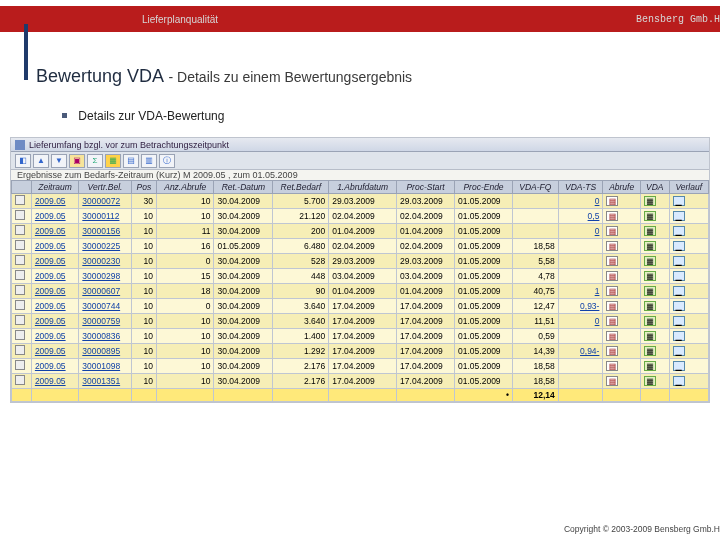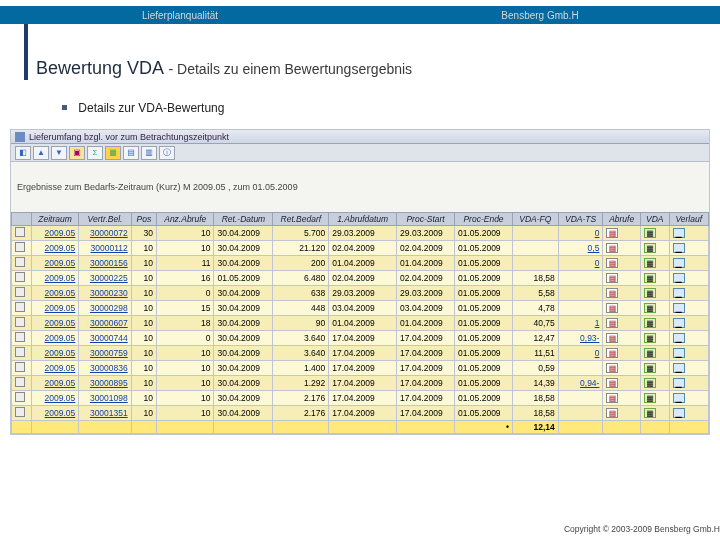--- a/index.html
+++ b/index.html
@@ -1,42 +1,42 @@
 <!DOCTYPE html>
 <html><head>
 <meta charset="utf-8">
 <style>
   * { box-sizing: border-box; margin: 0; padding: 0; }
   body { width: 720px; height: 540px; background: #fff; font-family: Tahoma, Arial, sans-serif; overflow: hidden; position: relative; }
-  .header-bar { height: 18px; background: #0369a1; display: flex; align-items: center; margin-top: 6px; }
+  .header-bar { height: 26px; background: #b91c1c; display: flex; align-items: center; margin-top: 6px; }
   .header-left { flex: 1; text-align: center; color: #d6d6d6; font-size: 10px; }
-  .header-right { flex: 1; text-align: center; color: #d6d6d6; font-size: 10px; }
+  .header-right { flex: 1; text-align: right; color: #d6d6d6; font-size: 10px; font-family: Liberation Mono, monospace; }
   .side-accent { position: absolute; left: 24px; top: 24px; width: 4px; height: 56px; background: #1f3a6b; }
   .page-title { margin: 34px 0 0 36px; }
   .page-title .main { font-size: 18px; font-weight: 400; color: #1f2c40; }
   .page-title .sub { font-size: 14px; color: #3a3a3a; }
   .bullet-line { margin: 22px 2px 0 62px; font-size: 12px; color: #222; }
   .bullet-line .sq { display: inline-block; width: 5px; height: 5px; background: #4a5a7a; margin-right: 8px; vertical-align: 2px; }
   .app-panel { margin: 14px 10px 0 10px; border: 1px solid #bfc4ce; background: #f4f4f0; font-size: 9px; }
   .app-titlebar { height: 14px; background: linear-gradient(#e6e9f0,#cfd7e6); display: flex; align-items: center; padding: 0 4px; border-bottom: 1px solid #9aa3b5; }
   .app-titlebar .tic { width: 10px; height: 10px; background: #6e8bc4; margin-right: 4px; }
   .app-titlebar .ttl { color: #324; font-size: 9px; }
   .toolbar { height: 18px; display: flex; align-items: center; gap: 2px; padding: 2px 4px; background: #dfe4eb; border-bottom: 1px solid #b7bdc8; }
   .tbtn { width: 16px; height: 14px; background: #f2f4f8; border: 1px solid #9aa3b5; display: flex; align-items: center; justify-content: center; font-size: 8px; color: #3a5; }
   .tbtn.b { color: #36c; }
   .tbtn.y { background: #f7e59a; color: #a06; }
   .tbtn.g { color: #2a7; }
   .tbtn.go { background:#ffd24a;}
-  .subline { padding: 20px 6px; font-size: 9px; color: #444; }
+  .subline { padding: 0 6px; font-size: 9px; color: #444; }
   .grid { width: 100%; border-collapse: collapse; font-size: 8.5px; }
   .grid th { background: #c7cfdd; border: 1px solid #9aa3b5; padding: 1px 3px; font-weight: 400; color: #223; white-space: nowrap; font-style: italic; }
   .grid td { border: 1px solid #bfc6d2; padding: 1px 3px; white-space: nowrap; }
   .grid tr.odd td { background: #f6eeb6; }
   .grid tr.even td { background: #fdf8d6; }
-  .grid td.link { color: #1142a8; text-decoration: underline; cursor: pointer; text-align: right; }
+  .grid td.link { color: #1142a8; text-decoration: underline; cursor: pointer; }
   .grid td.num { text-align: right; }
   .selector { width: 10px; height: 10px; border: 1px solid #888; background: #eee; display: inline-block; }
   .mini-icon { display:inline-flex; width:12px; height:10px; align-items:center; justify-content:center; font-size:8px; }
   .mini-icon.cal { background:#fff; border:1px solid #888; color:#a33;}
   .mini-icon.grid { background:#e2f0c2; border:1px solid #6a4;}
   .mini-icon.chart { background:#d9eaff; border:1px solid #58a;}
   .totals-row td { background:#ffe97a !important; font-weight:bold; }
   .footer { position: absolute; bottom: 6px; right: 0; font-size: 8.5px; color: #444; }
 </style>
 </head>
@@ -165,21 +165,21 @@
           <td><span class="mini-icon grid">▦</span></td>
           <td><span class="mini-icon chart">▁</span></td>
         </tr>
         <tr class="odd">
           <td><span class="selector"></span></td>
           <td class="link">2009.05</td>
           <td class="link">30000230</td>
           <td class="num">10</td>
           <td class="num">0</td>
           <td>30.04.2009</td>
-          <td class="num">638</td>
+          <td class="num">528</td>
           <td>29.03.2009</td>
           <td>29.03.2009</td>
           <td>01.05.2009</td>
           <td class="num">5,58</td>
           <td class="num link"></td>
           <td><span class="mini-icon cal">▦</span></td>
           <td><span class="mini-icon grid">▦</span></td>
           <td><span class="mini-icon chart">▁</span></td>
         </tr>
         <tr class="even">

